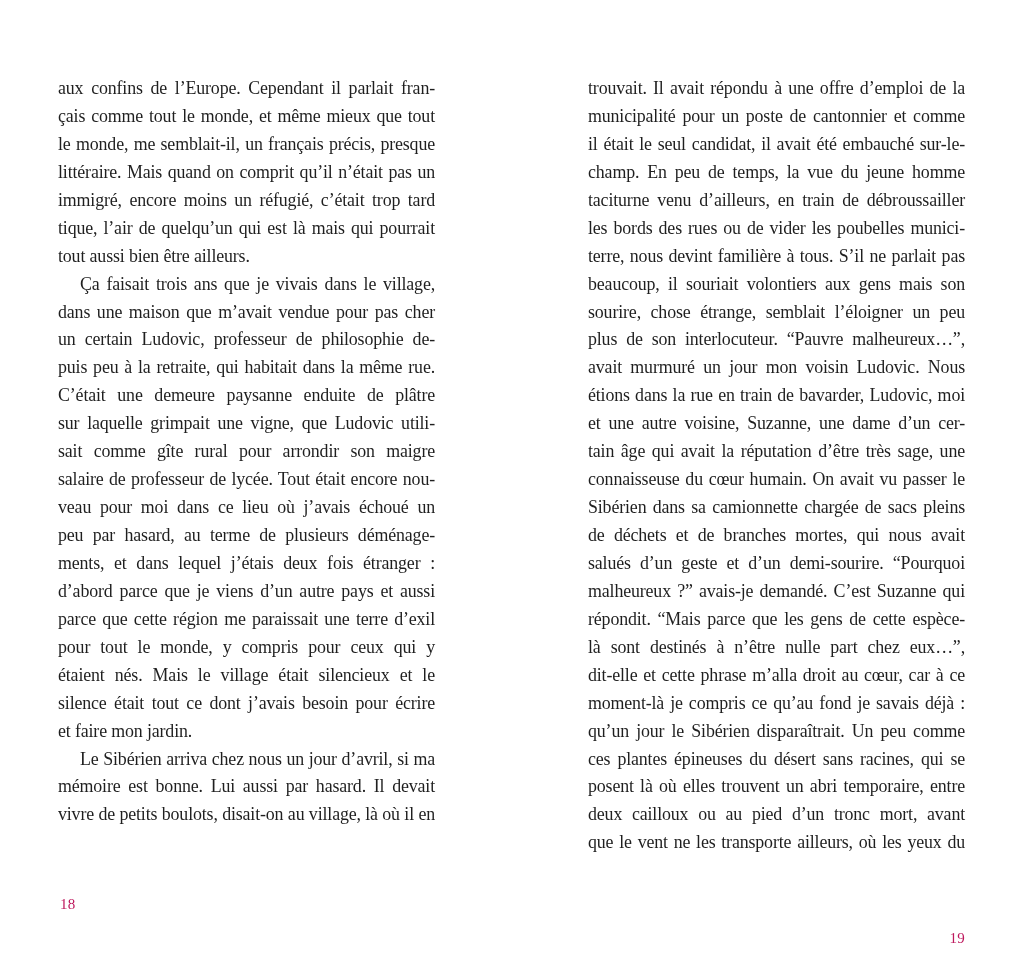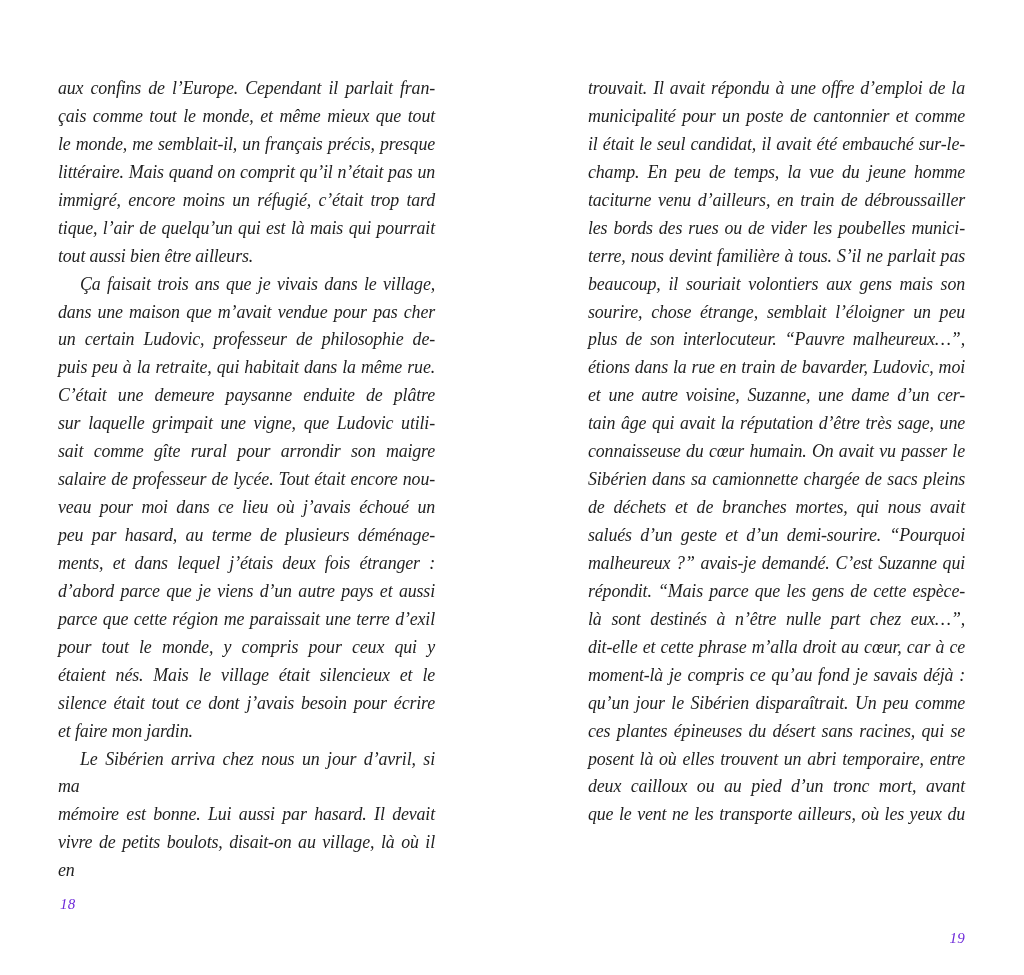--- a/index.html
+++ b/index.html
@@ -11,21 +11,20 @@
     height: 975px;
     background: #ffffff;
     position: relative;
     overflow: hidden;
     font-family: "Liberation Serif", "DejaVu Serif", serif;
     color: #1f1f1f;
   }
   .spread {
     position: absolute;
     inset: 0;
-    font-style: italic;
   }
   .text-block {
     position: absolute;
     top: 75px;
     width: 377px;
     font-size: 17.9px;
     line-height: 27.93px;
     letter-spacing: -0.15px;
     -webkit-font-smoothing: antialiased;
   }
@@ -36,21 +35,21 @@
     text-align-last: justify;
     text-justify: inter-word;
   }
   .line.plain { text-align-last: left; }
   .line.indent { text-indent: 22px; }
   .folio {
     position: absolute;
     top: 896px;
     font-size: 15px;
     letter-spacing: 0.3px;
-    color: #6d28d9;
+    color: #be185d;
   }
   .folio-left { left: 60px; }
   .folio-right {
     left: 588px;
     width: 377px;
     text-align: right;
     margin-top: 34px;
   }
 </style>
 </head>
@@ -96,20 +95,21 @@
         <div class="line">trouvait. Il avait répondu à une offre d’emploi de la</div>
         <div class="line">municipalité pour un poste de cantonnier et comme</div>
         <div class="line">il était le seul candidat, il avait été embauché sur-le-</div>
         <div class="line">champ. En peu de temps, la vue du jeune homme</div>
         <div class="line">taciturne venu d’ailleurs, en train de débroussailler</div>
         <div class="line">les bords des rues ou de vider les poubelles munici-</div>
         <div class="line">terre, nous devint familière à tous. S’il ne parlait pas</div>
         <div class="line">beaucoup, il souriait volontiers aux gens mais son</div>
         <div class="line">sourire, chose étrange, semblait l’éloigner un peu</div>
         <div class="line">plus de son interlocuteur. “Pauvre malheureux…”,</div>
+        <div class="line">avait murmuré un jour mon voisin Ludovic. Nous</div>
         <div class="line">étions dans la rue en train de bavarder, Ludovic, moi</div>
         <div class="line">et une autre voisine, Suzanne, une dame d’un cer-</div>
         <div class="line">tain âge qui avait la réputation d’être très sage, une</div>
         <div class="line">connaisseuse du cœur humain. On avait vu passer le</div>
         <div class="line">Sibérien dans sa camionnette chargée de sacs pleins</div>
         <div class="line">de déchets et de branches mortes, qui nous avait</div>
         <div class="line">salués d’un geste et d’un demi-sourire. “Pourquoi</div>
         <div class="line">malheureux ?” avais-je demandé. C’est Suzanne qui</div>
         <div class="line">répondit. “Mais parce que les gens de cette espèce-</div>
         <div class="line">là sont destinés à n’être nulle part chez eux…”,</div>

